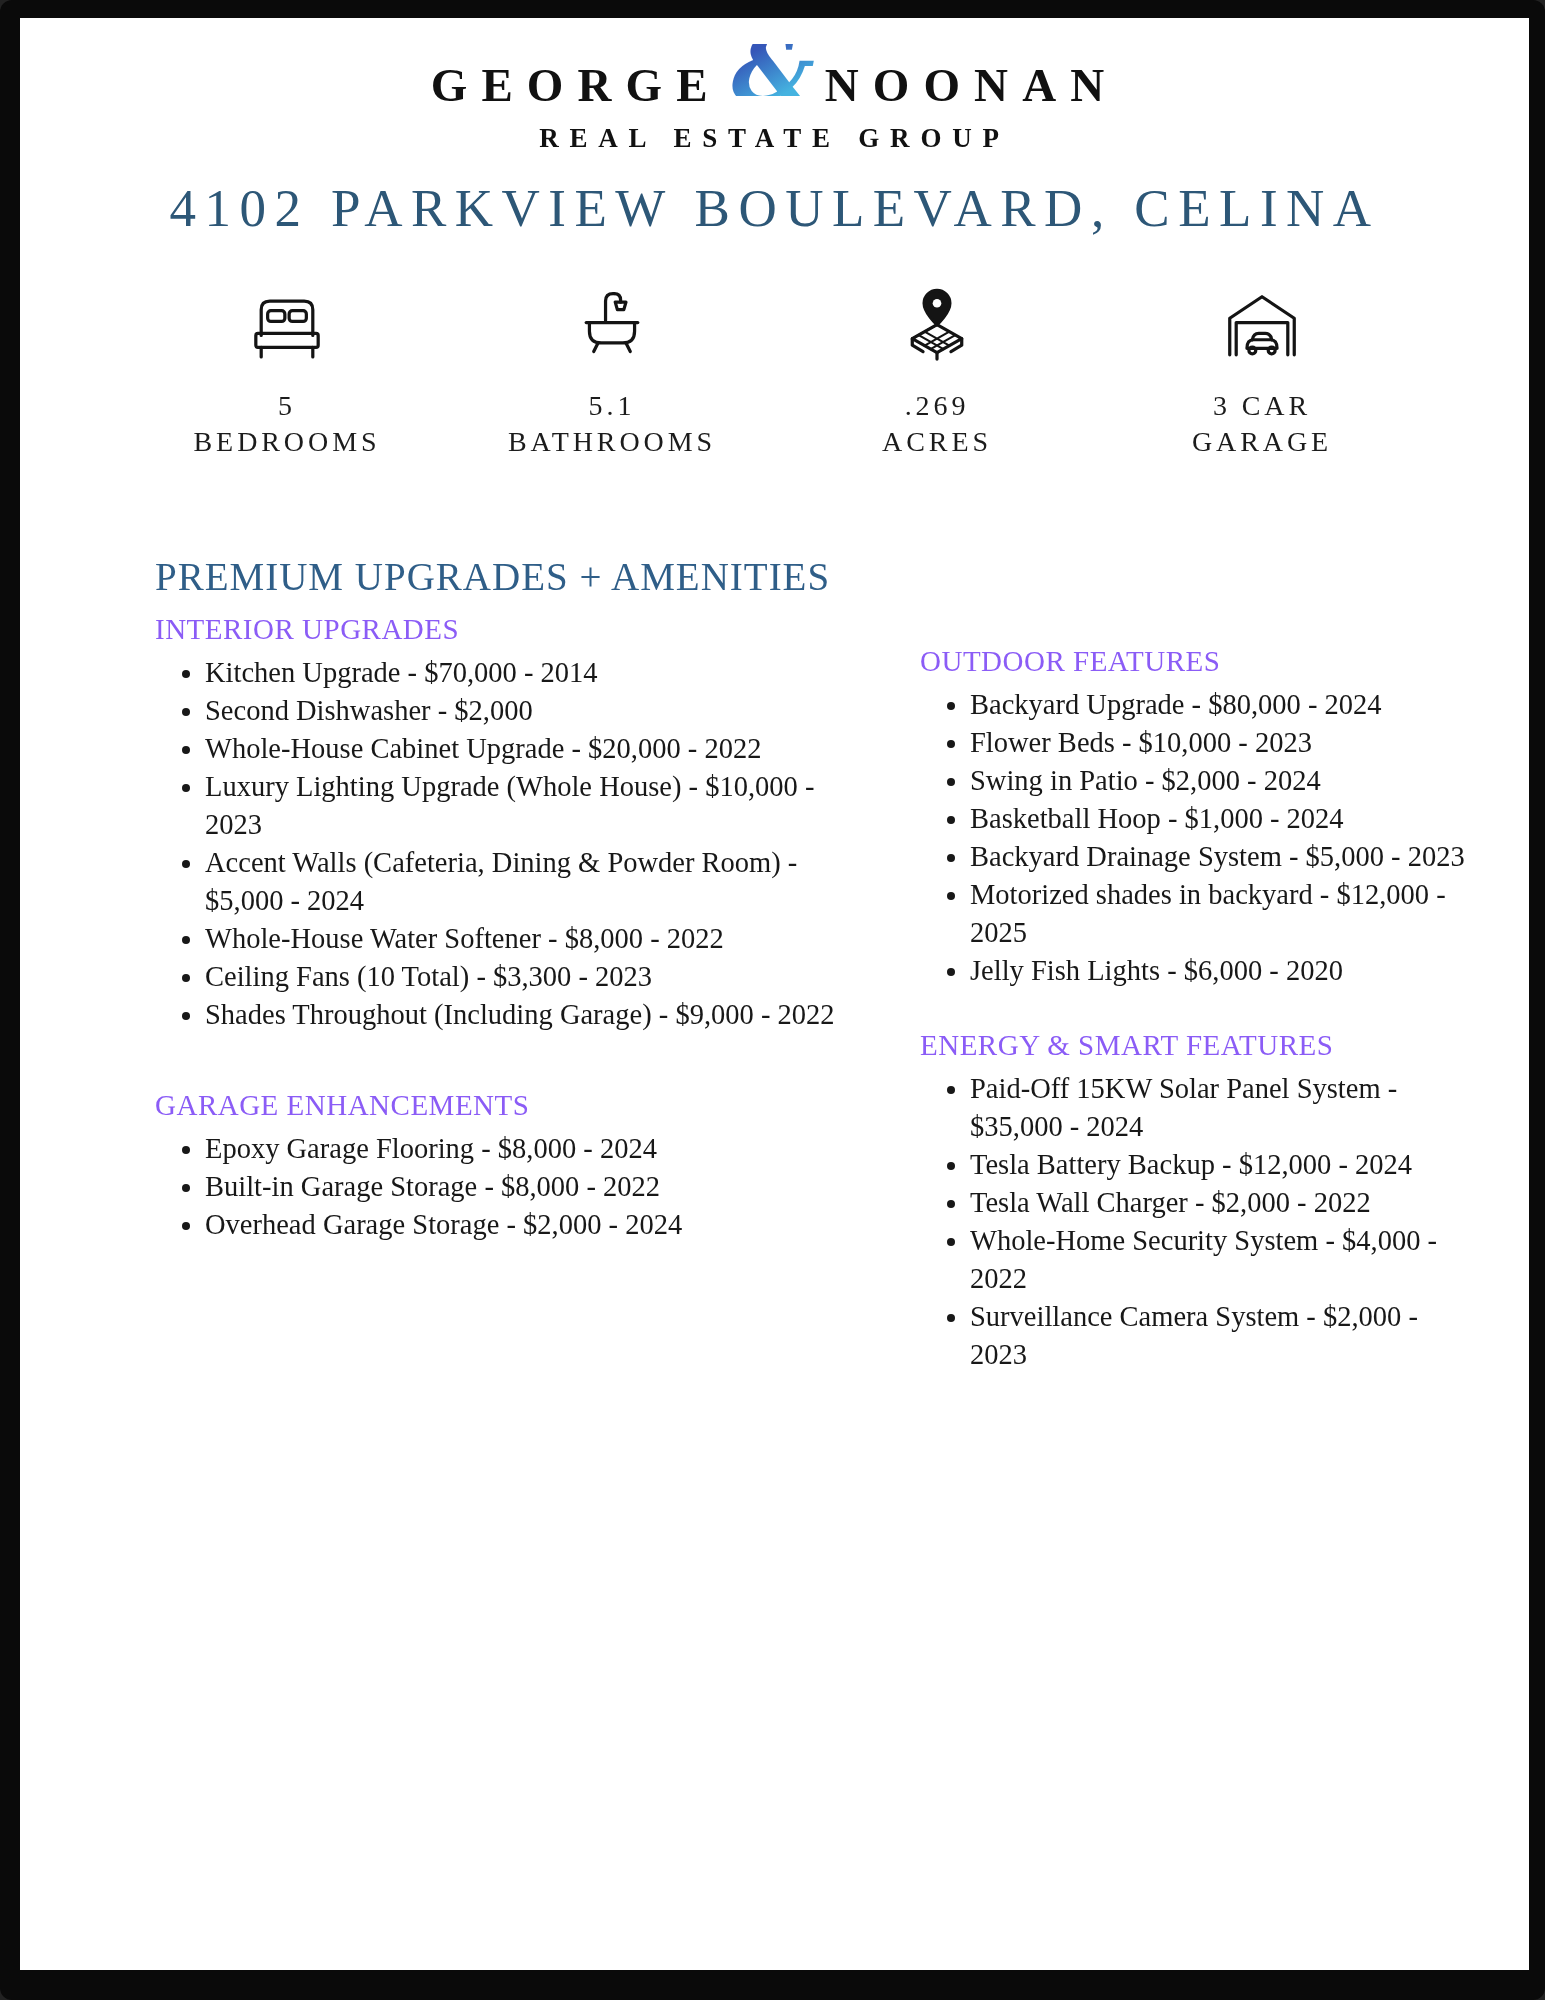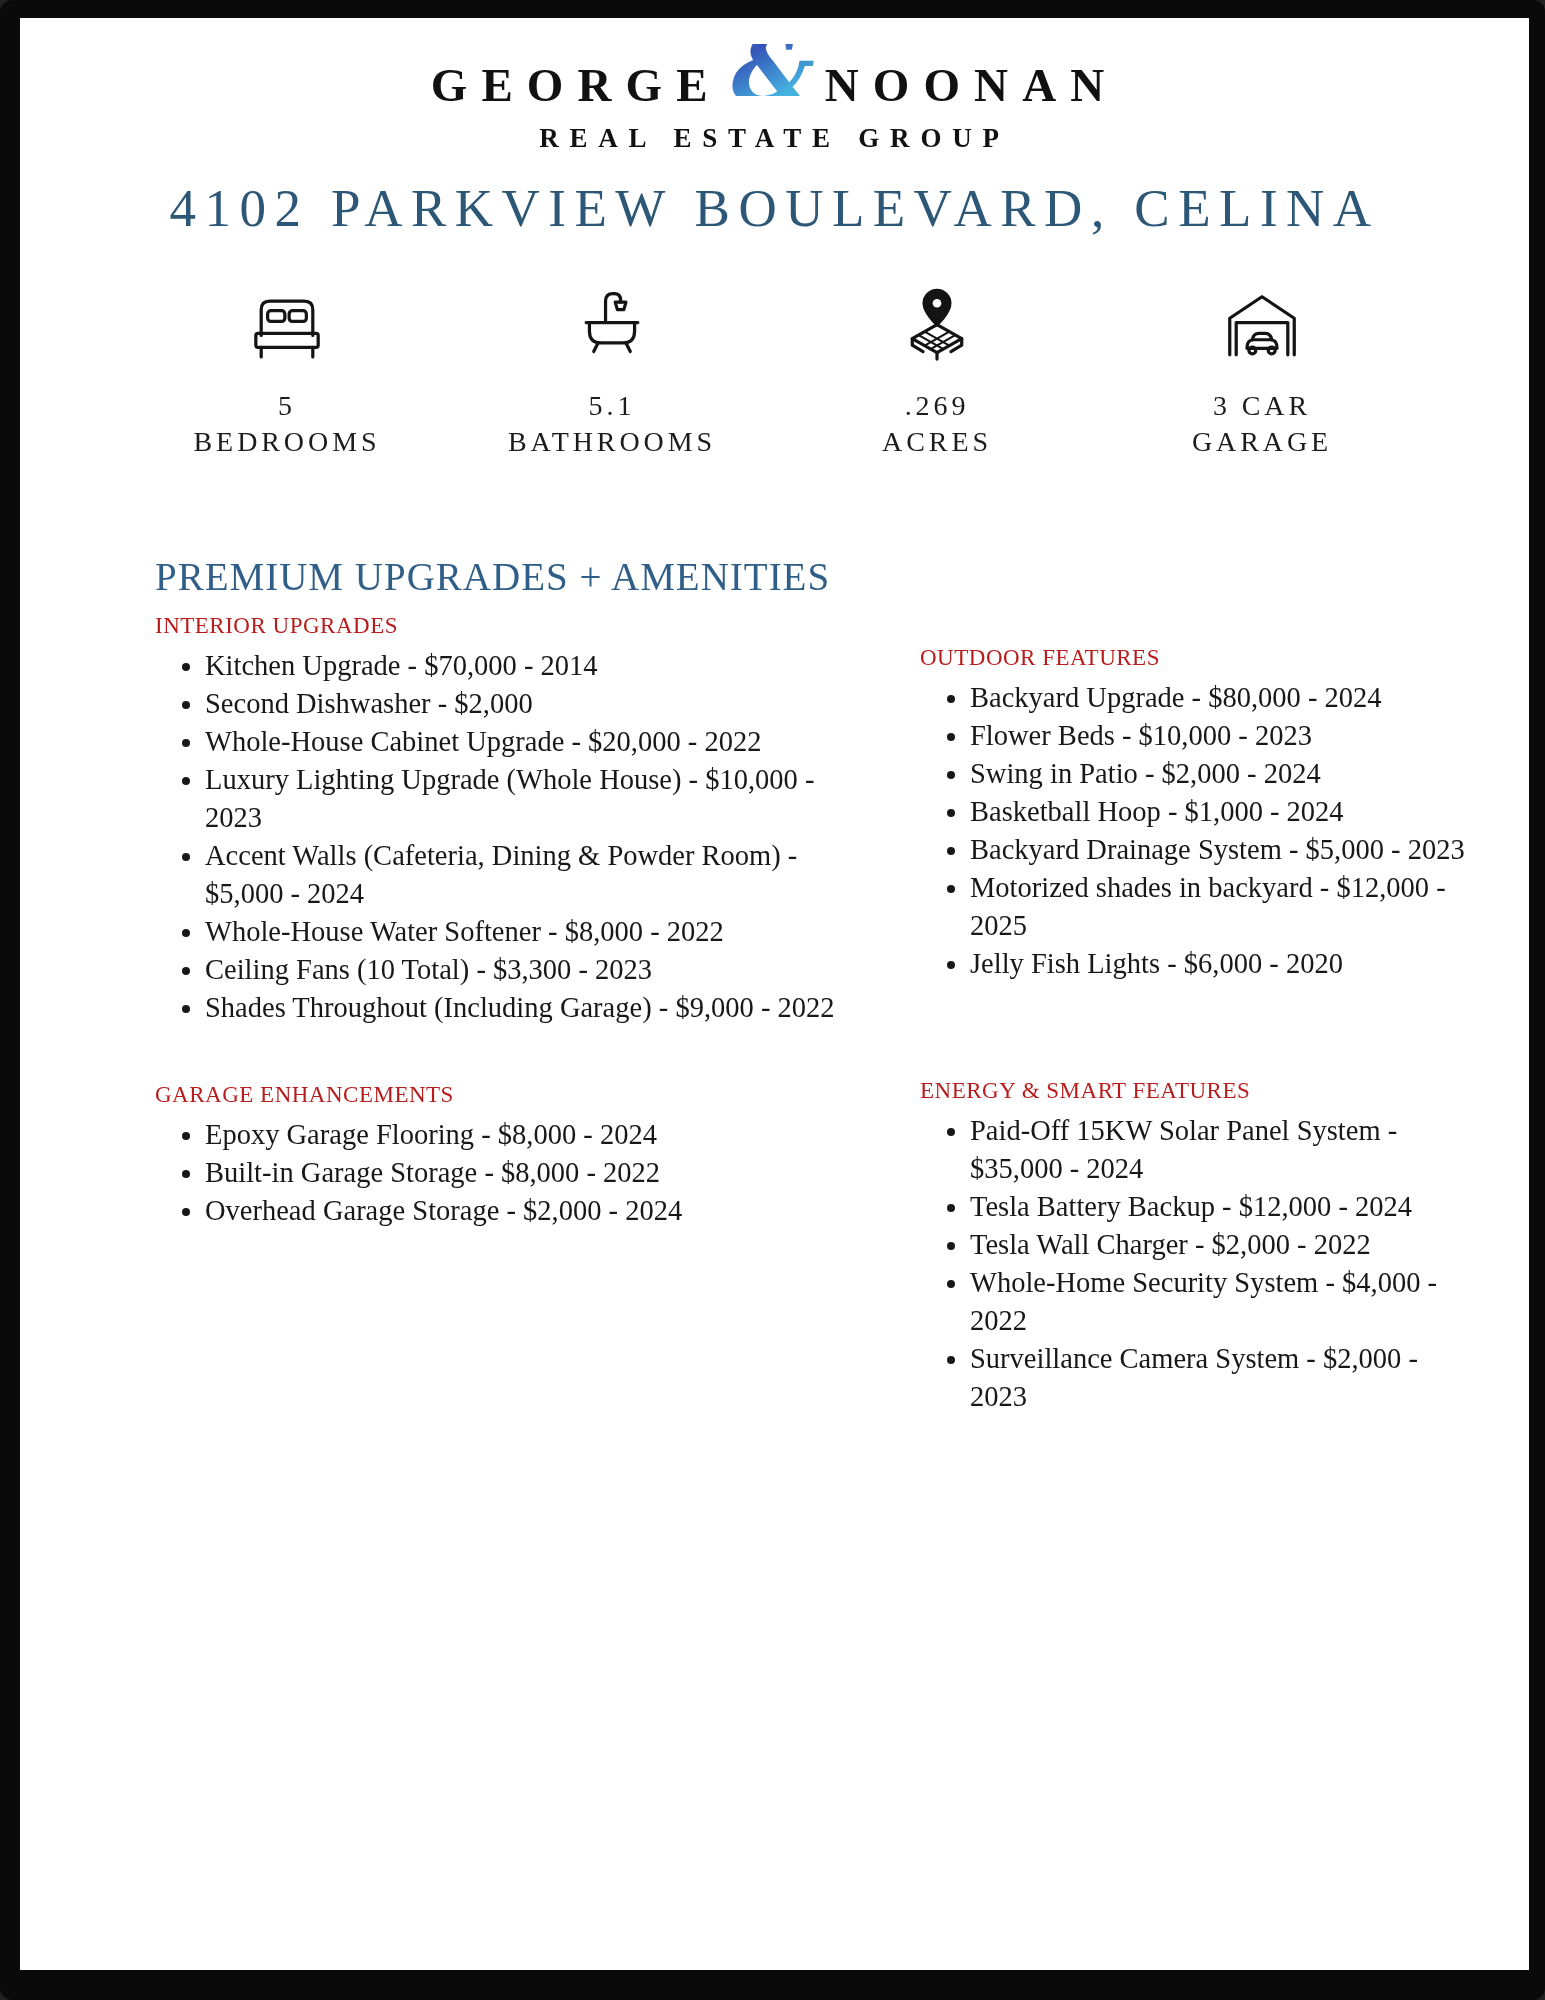--- a/index.html
+++ b/index.html
@@ -43,22 +43,22 @@
   .stat-label{font-size:28px;letter-spacing:0.14em;margin-top:4px;color:#1c1c1c;}
   
   .amenities-title{
     font-size:39px;font-weight:400;letter-spacing:1px;color:var(--c-heading);
     margin:96px 0 0 135px;
   }
   .columns{display:flex;padding:14px 60px 0 135px;gap:75px;align-items:flex-start;}
   .col-left{flex:0 0 690px;}
   .col-right{flex:1;padding-top:32px;}
   .amenity-section + .amenity-section{margin-top:55px;}
-  .col-right .amenity-section + .amenity-section{margin-top:95px;}
-  .section-header{font-size:23px;font-weight:400;letter-spacing:0.5px;color:#b91c1c;margin:0;}
+  .col-right .amenity-section + .amenity-section{margin-top:39px;}
+  .section-header{font-size:29px;font-weight:400;letter-spacing:0.5px;color:#8b5cf6;margin:0;}
   .item-list{margin:8px 0 0 0;padding-left:50px;list-style:disc;}
   .item-list li{font-size:28.5px;line-height:38px;color:var(--c-text);}
 </style>
 </head>
 <body>
 
 <div class="canvas">
   <div class="page">
 
     <header>

